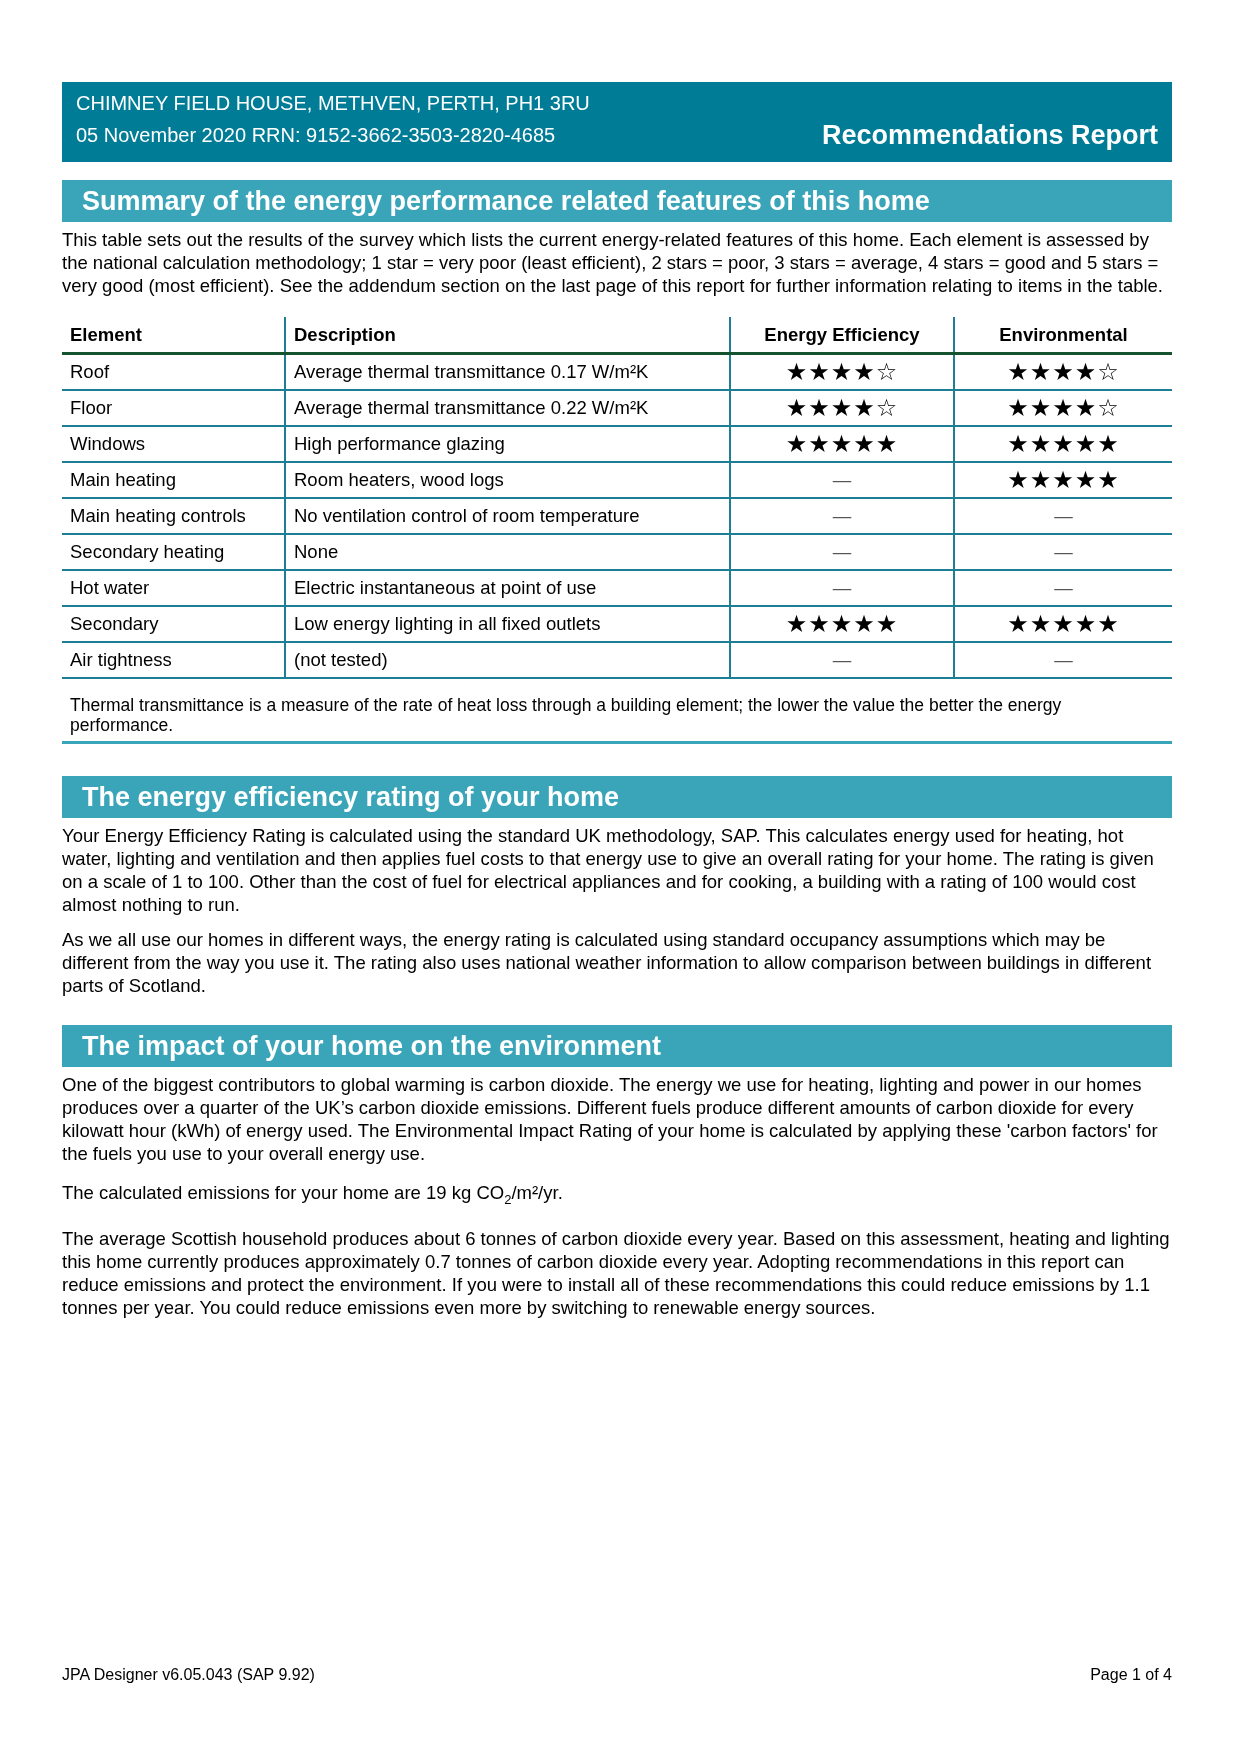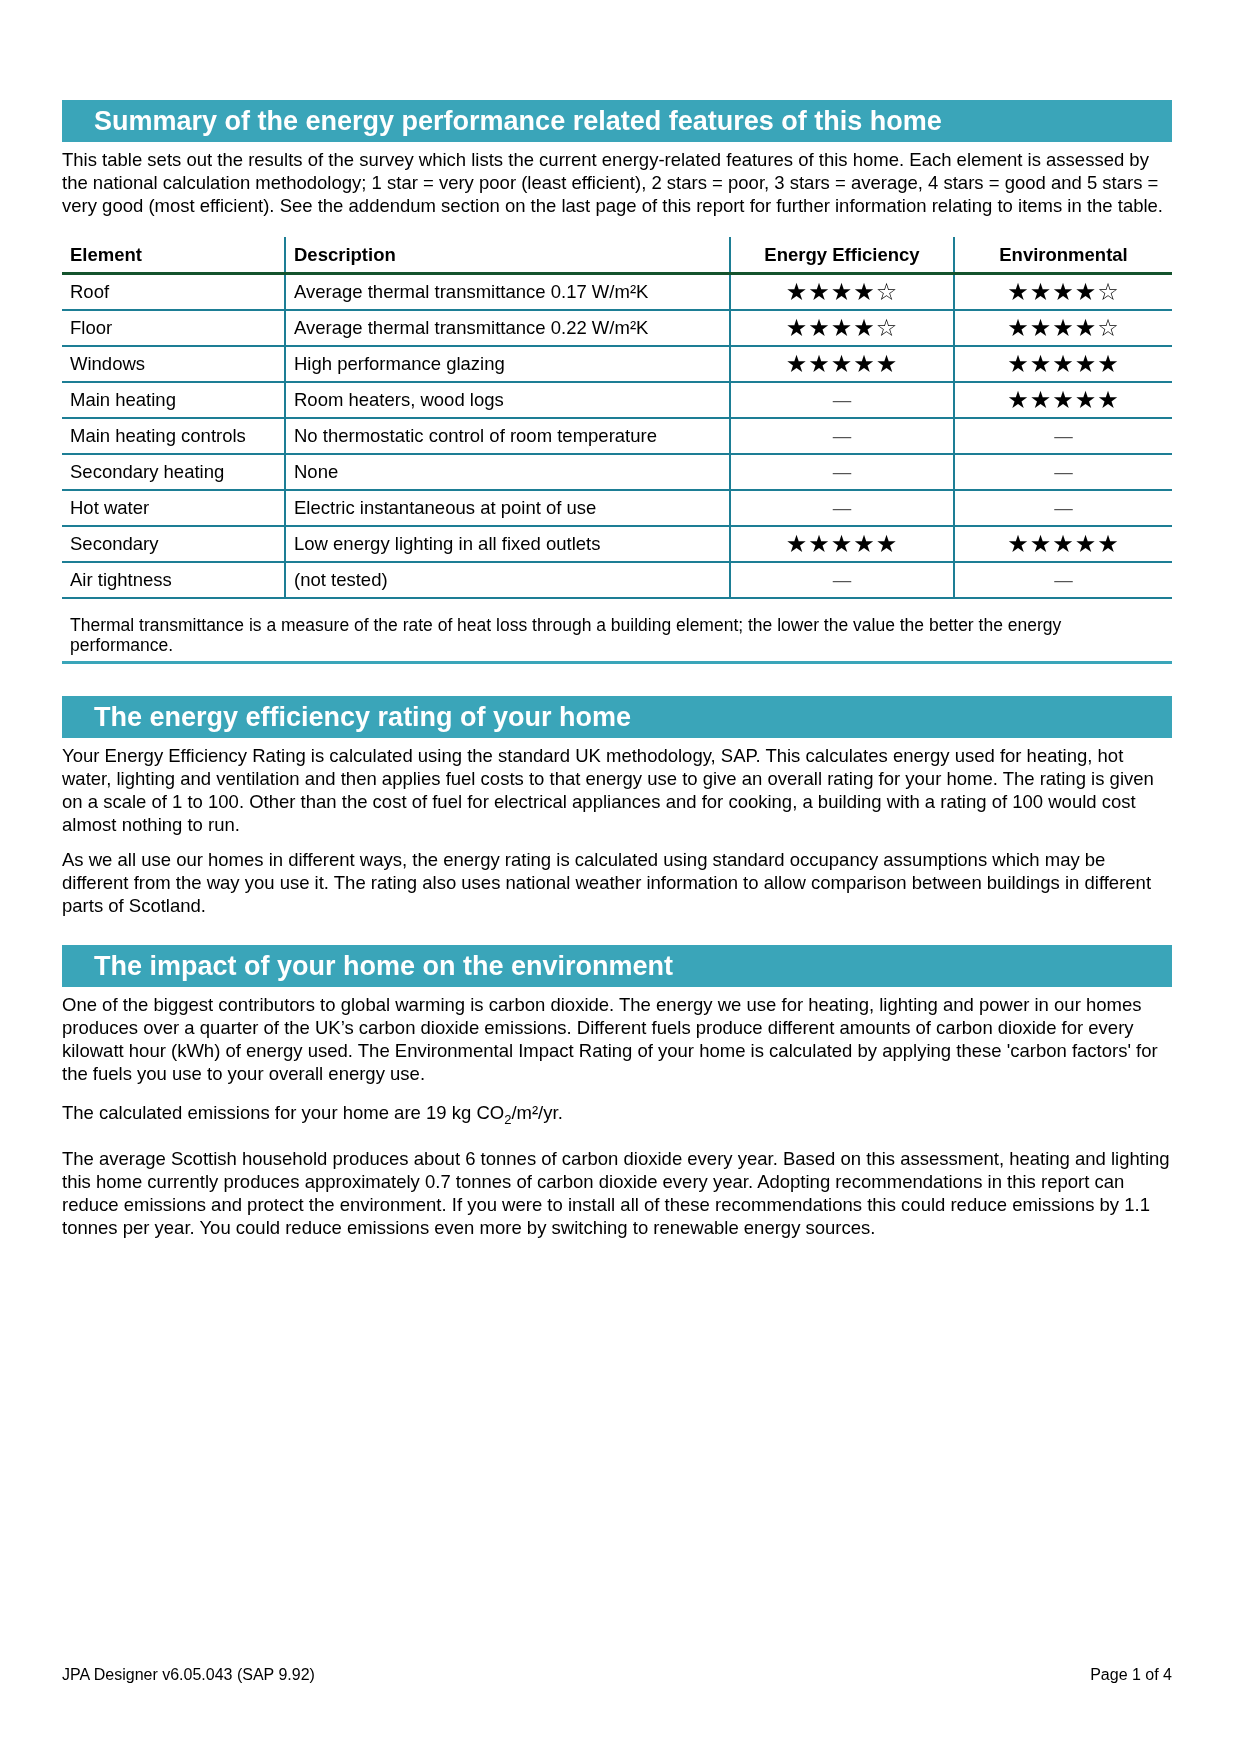--- a/index.html
+++ b/index.html
@@ -2,39 +2,44 @@
 <html><head>
 <meta charset="utf-8">
 <style>
   html, body { margin: 0; padding: 0; background: #ffffff; }
   body { width: 1240px; height: 1755px; position: relative; font-family: "Liberation Sans", sans-serif; color: #000; }
   .page { position: absolute; left: 62px; top: 82px; width: 1110px; }
   .header { background: #007c96; color: #fff; height: 80px; position: relative; }
   .header .addr { position: absolute; left: 14px; top: 10px; font-size: 20px; }
   .header .meta { position: absolute; left: 14px; top: 42px; font-size: 20px; }
   .header .title { position: absolute; right: 14px; top: 38px; font-size: 27px; font-weight: bold; }
-  .section-bar { background: #3aa5b9; color: #fff; font-size: 27px; font-weight: bold; height: 42px; line-height: 42px; padding-left: 32px; }
+  .section-bar { background: #3aa5b9; color: #fff; font-size: 27px; font-weight: bold; height: 42px; line-height: 42px; padding-left: 20px; }
   .para { font-size: 18.5px; line-height: 23px; margin: 0; }
   table.features { width: 100%; border-collapse: collapse; margin-top: 20px; font-size: 18.5px; }
   table.features th { text-align: left; font-weight: bold; height: 35px; padding: 0 8px; border-bottom: 3px solid #14532d; }
   table.features td { height: 34px; padding: 0 8px; border-bottom: 2px solid #1d7e95; }
   table.features th + th, table.features td + td { border-left: 2px solid #1d7e95; }
   table.features .c { text-align: center; }
   .stars { font-size: 24px; letter-spacing: 1px; }
   .dash { color: #555; }
   .footnote { font-size: 17.5px; line-height: 20px; padding: 16px 8px 6px 8px; border-bottom: 3px solid #3aa5b9; }
   .footer { position: absolute; top: 1666px; left: 62px; width: 1110px; font-size: 16px; }
   .footer .left { position: absolute; left: 0; }
   .footer .right { position: absolute; right: 0; }
   sub { font-size: 13px; }
 </style>
 </head>
 <body>
 
 <div class="page">
+  <div class="header">
+    <div class="addr">CHIMNEY FIELD HOUSE, METHVEN, PERTH, PH1 3RU</div>
+    <div class="meta">05 November 2020 RRN: 9152-3662-3503-2820-4685</div>
+    <div class="title">Recommendations Report</div>
+  </div>
 
   <div style="height:18px"></div>
   <div class="section-bar">Summary of the energy performance related features of this home</div>
   <p class="para" style="margin-top:6px">This table sets out the results of the survey which lists the current energy-related features of this home. Each element is assessed by the national calculation methodology; 1 star = very poor (least efficient), 2 stars = poor, 3 stars = average, 4 stars = good and 5 stars = very good (most efficient). See the addendum section on the last page of this report for further information relating to items in the table.</p>
 
   <table class="features">
     <thead>
       <tr>
         <th style="width:206px">Element</th>
         <th style="width:427px">Description</th>
@@ -62,21 +67,21 @@
         <td class="c stars">★★★★★</td>
       </tr>
       <tr>
         <td>Main heating</td>
         <td>Room heaters, wood logs</td>
         <td class="c dash">—</td>
         <td class="c stars">★★★★★</td>
       </tr>
       <tr>
         <td>Main heating controls</td>
-        <td>No thermostatic control of room temperature</td>
+        <td>No ventilation control of room temperature</td>
         <td class="c dash">—</td>
         <td class="c dash">—</td>
       </tr>
       <tr>
         <td>Secondary heating</td>
         <td>None</td>
         <td class="c dash">—</td>
         <td class="c dash">—</td>
       </tr>
       <tr>

